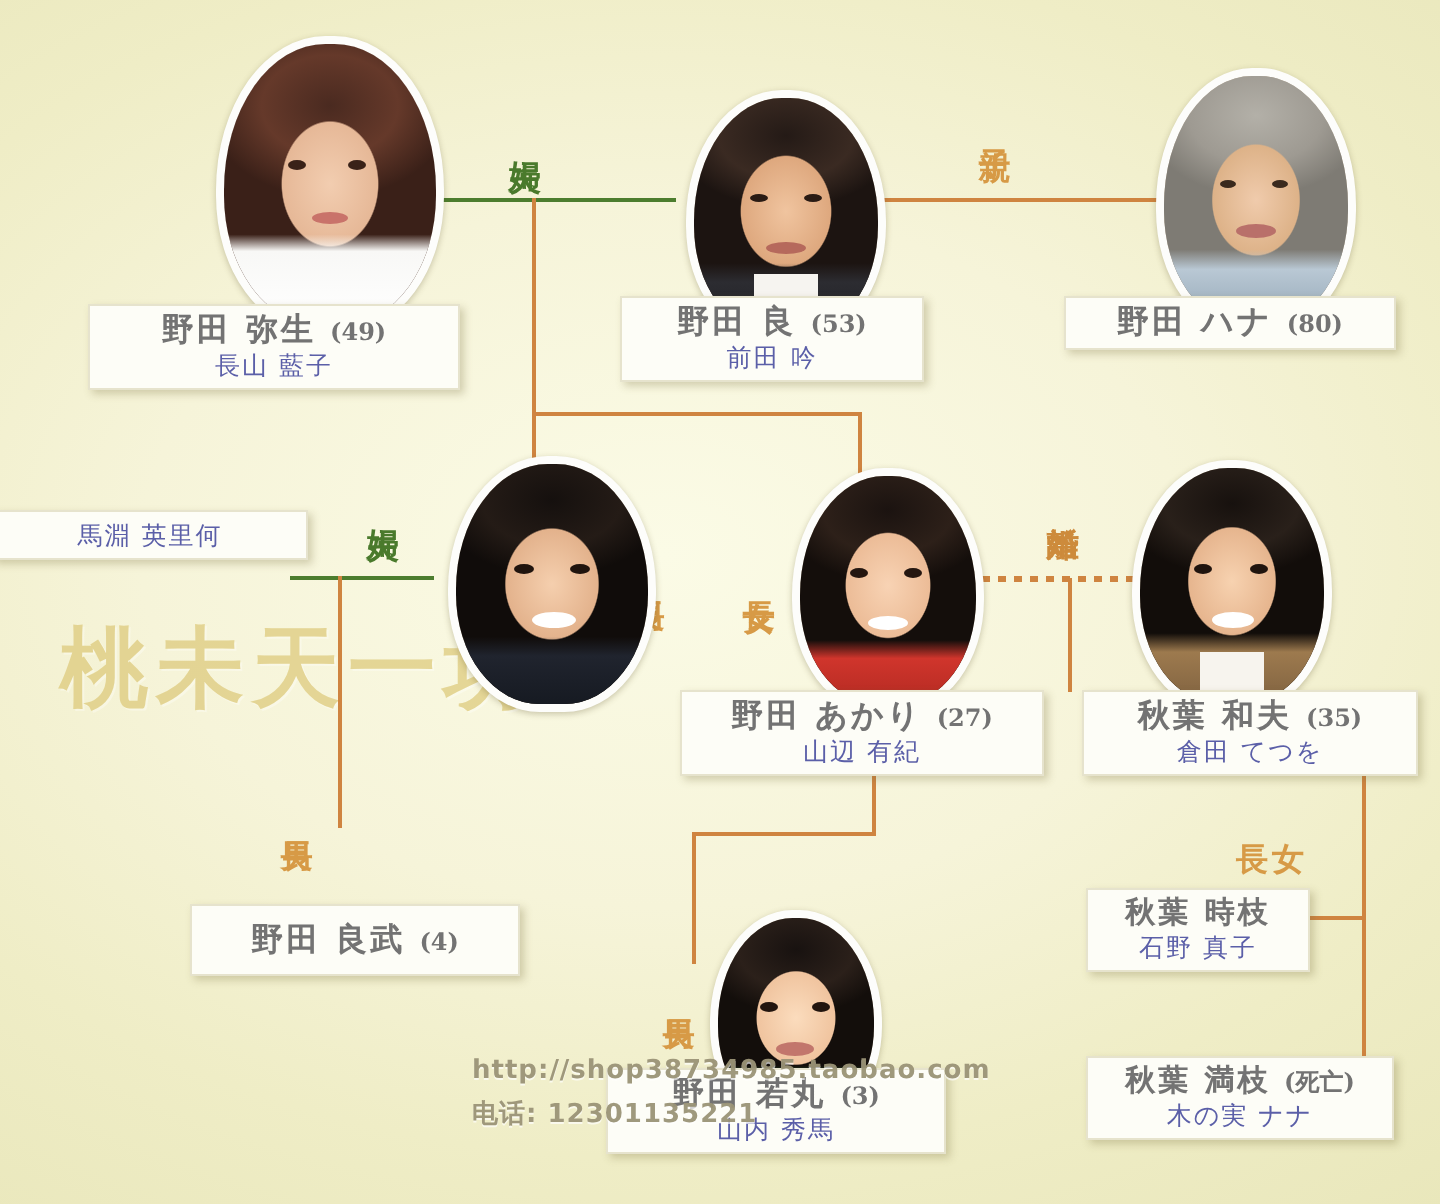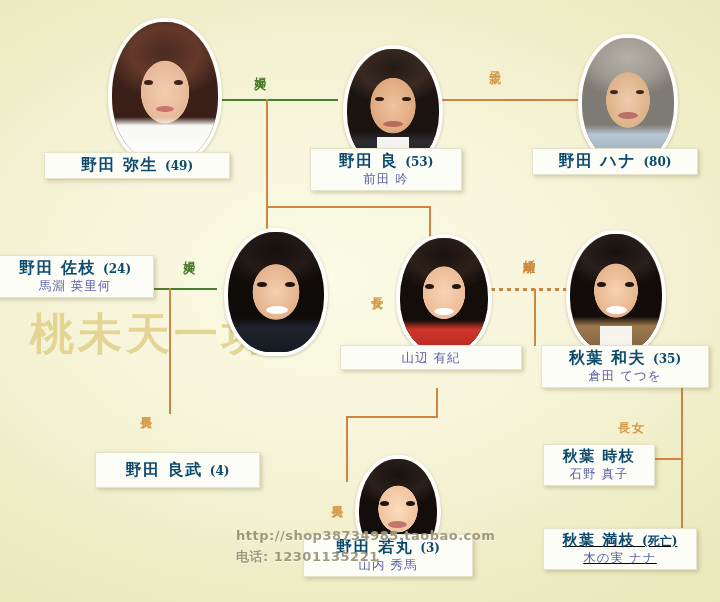--- a/index.html
+++ b/index.html
@@ -25,23 +25,23 @@
   .ln{position:absolute;background:#cf8440;}
   .ln.h{height:2px;}
   .ln.v{width:2px;}
   .ln.green{background:#4c7d2e;}
   .dot-h{
     position:absolute;height:3px;
     background-image:repeating-linear-gradient(to right,#cf8440 0 4px,rgba(0,0,0,0) 4px 8px);
   }
   
   .rel{
-    position:absolute;font-size:12px;font-weight:700;line-height:1.02;
+    position:absolute;font-size:16px;font-weight:700;line-height:1.02;
     font-family:"DejaVu Serif","Liberation Serif",serif;
-    text-align:left;letter-spacing:0;
+    text-align:right;letter-spacing:0;
   }
   .rel.v{writing-mode:vertical-rl;text-orientation:upright;}
   .rel.green{color:#4a7a2c;}
   .rel.orange{color:#d79a46;}
   .rel.orange-d{color:#cd8b3c;}
   
   .photo{
     position:absolute;border-radius:48% 48% 44% 44%/52% 52% 46% 46%;
     border:4px solid #fdfdfb;
     box-shadow:0 1px 3px rgba(90,80,40,.30);
@@ -51,21 +51,21 @@
   
   .card{
     position:absolute;background:#fdfdf7;
     border:1px solid #e6e3cd;
     box-shadow:2px 2px 4px rgba(120,110,60,.30);
     padding:3px 8px 4px 8px;text-align:center;
     box-sizing:border-box;
   }
   .card .nm{
     font-family:"DejaVu Serif","Liberation Serif",serif;
-    font-size:16px;font-weight:700;color:#0c4a6e;white-space:nowrap;
+    font-size:16px;font-weight:700;color:#737373;white-space:nowrap;
     letter-spacing:1.5px;line-height:1.15;
   }
   .card .nm .age{font-size:12px;letter-spacing:0;font-weight:700;}
   .card .ac{
     font-size:12.5px;color:#5b5fa8;white-space:nowrap;line-height:1.2;
     letter-spacing:1px;margin-top:1px;
     font-family:"DejaVu Sans","Liberation Sans",sans-serif;
   }
   .card.small .nm{font-size:15px;}
   
@@ -181,56 +181,57 @@
     <div class="skin" style="background:radial-gradient(ellipse 48px 32px at 50% 16%, #181210 0%, #2b201a 60%, #130e0b 100%);"></div>
     <div class="skin" style="background:radial-gradient(ellipse 27px 32px at 50% 50%, #fbdcbd 0%, #f0c49f 72%, rgba(0,0,0,0) 74%);"></div>
     <div class="skin" style="background:linear-gradient(to bottom, rgba(0,0,0,0) 74%, #34b558 82%, #2a9a49 100%);"></div>
     <div style="position:absolute;left:21px;top:42px;width:9px;height:5px;border-radius:50%;background:#22150f;"></div>
     <div style="position:absolute;left:47px;top:42px;width:9px;height:5px;border-radius:50%;background:#22150f;"></div>
     <div style="position:absolute;left:29px;top:62px;width:19px;height:7px;border-radius:50%;background:#c2766c;"></div>
   </div>
 
   <div class="card" style="left:44px;top:152px;width:186px;">
     <div class="nm"><span>野田 弥生</span> <span class="age">(49)</span></div>
+    <div class="ac">長山 藍子</div>
   </div>
 
   <div class="card" style="left:310px;top:148px;width:152px;">
     <div class="nm"><span>野田 良</span> <span class="age">(53)</span></div>
     <div class="ac">前田 吟</div>
   </div>
 
   <div class="card" style="left:532px;top:148px;width:166px;">
     <div class="nm"><span>野田 ハナ</span> <span class="age">(80)</span></div>
   </div>
 
   <div class="card" style="left:-4px;top:255px;width:158px;">
-    <div class="nm"><span>野田 佐枝</span> <span class="age">(24)</span></div>
     <div class="ac">馬淵 英里何</div>
   </div>
 
 
   <div class="card" style="left:340px;top:345px;width:182px;">
+    <div class="nm"><span>野田 あかり</span> <span class="age">(27)</span></div>
     <div class="ac">山辺 有紀</div>
   </div>
 
   <div class="card" style="left:541px;top:345px;width:168px;">
     <div class="nm"><span>秋葉 和夫</span> <span class="age">(35)</span></div>
     <div class="ac">倉田 てつを</div>
   </div>
 
   <div class="card" style="left:95px;top:452px;width:165px;padding-top:8px;padding-bottom:8px;">
     <div class="nm"><span>野田 良武</span> <span class="age">(4)</span></div>
   </div>
 
   <div class="card small" style="left:543px;top:444px;width:112px;">
     <div class="nm"><span>秋葉 時枝</span></div>
     <div class="ac">石野 真子</div>
   </div>
 
-  <div class="card small" style="left:543px;top:528px;width:154px;text-decoration:underline;">
+  <div class="card small" style="left:543px;top:528px;width:154px;">
     <div class="nm"><span>秋葉 満枝</span> <span class="age">(死亡)</span></div>
     <div class="ac">木の実 ナナ</div>
   </div>
 
   <div class="card" style="left:303px;top:534px;width:170px;">
     <div class="nm"><span>野田 若丸</span> <span class="age">(3)</span></div>
     <div class="ac">山内 秀馬</div>
   </div>
 
   <div class="seller">

